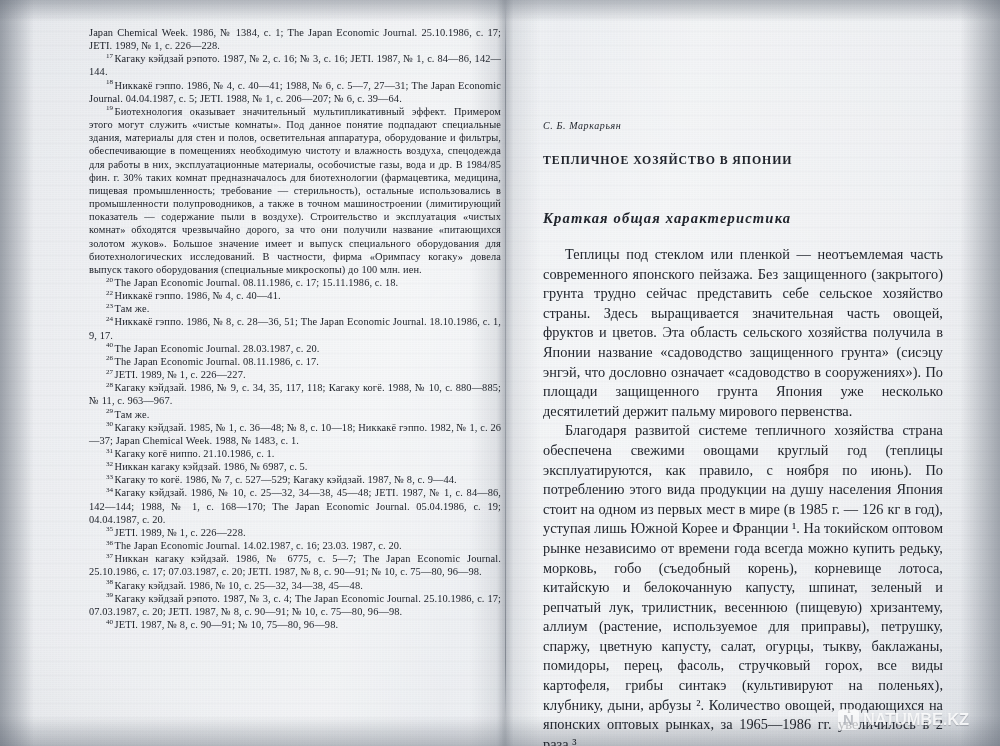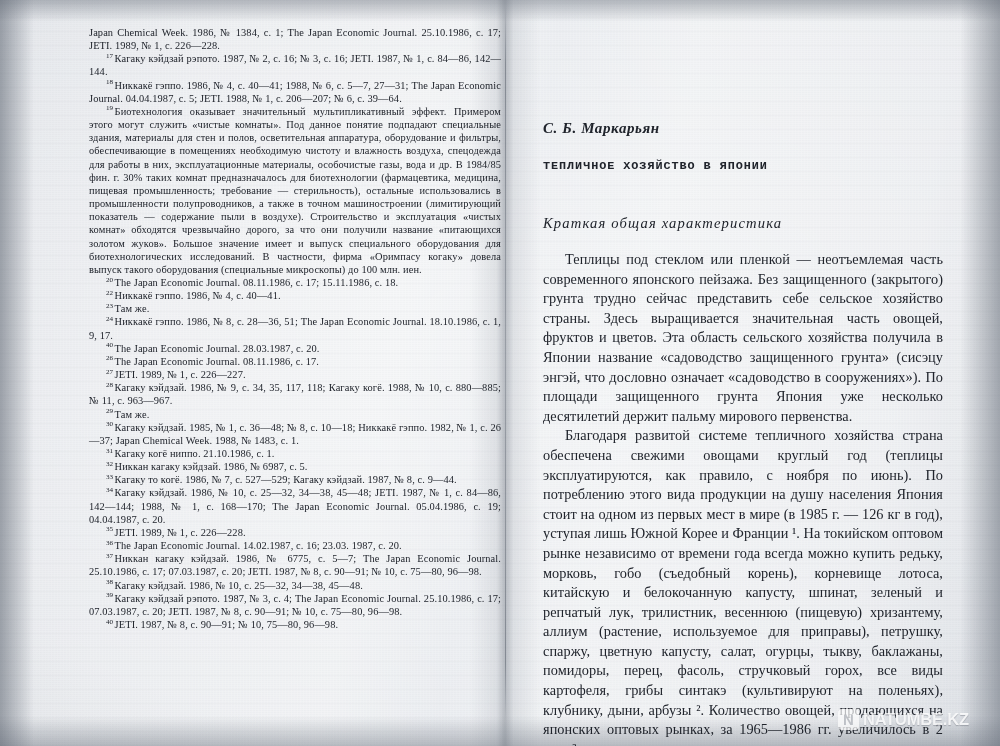--- a/index.html
+++ b/index.html
@@ -99,35 +99,34 @@
     font-size: 7.1px;
     vertical-align: super;
     line-height: 0;
     margin-right: 1.5px;
     letter-spacing: 0;
   }
 
   
   .author {
     font-style: italic;
-    font-weight: bold;
-    font-size: 15px;
+    font-weight: normal;
+    font-size: 10px;
     letter-spacing: .6px;
     margin: 0 0 22px 0;
   }
   .article-title {
     font-size: 11.8px;
     font-weight: bold;
     letter-spacing: .95px;
     margin: 0 0 42px 0;
-    font-family: Liberation Mono, monospace;
   }
   .section-title {
     font-style: italic;
-    font-weight: normal;
+    font-weight: bold;
     font-size: 14.6px;
     letter-spacing: 1.15px;
     margin: 0 0 18px 0;
   }
   .body-par {
     font-size: 14.3px;
     line-height: 19.6px;
     text-align: justify;
     text-justify: inter-word;
     margin: 0;

